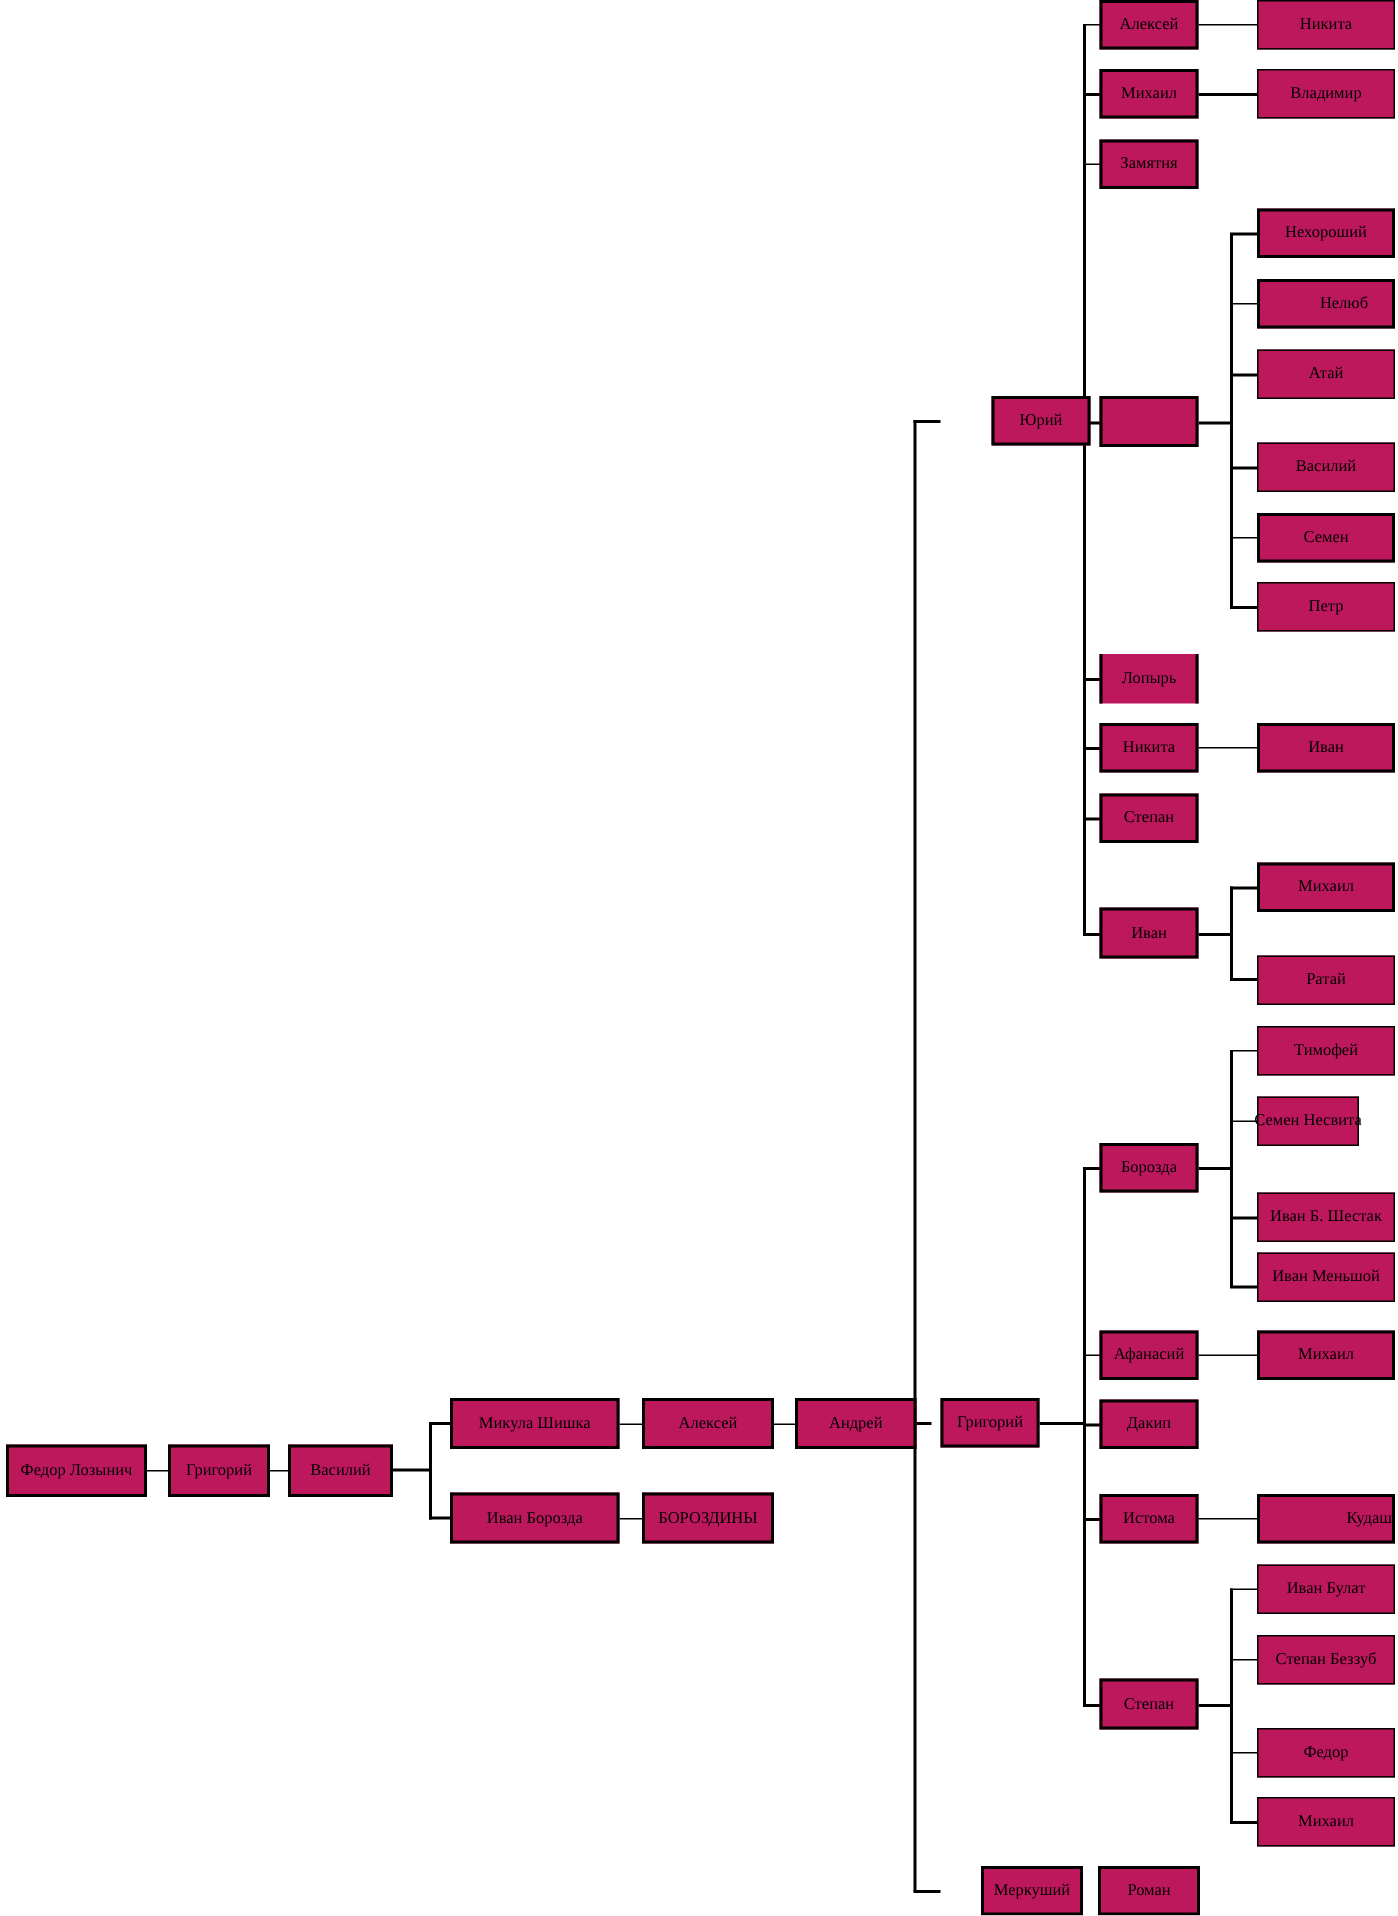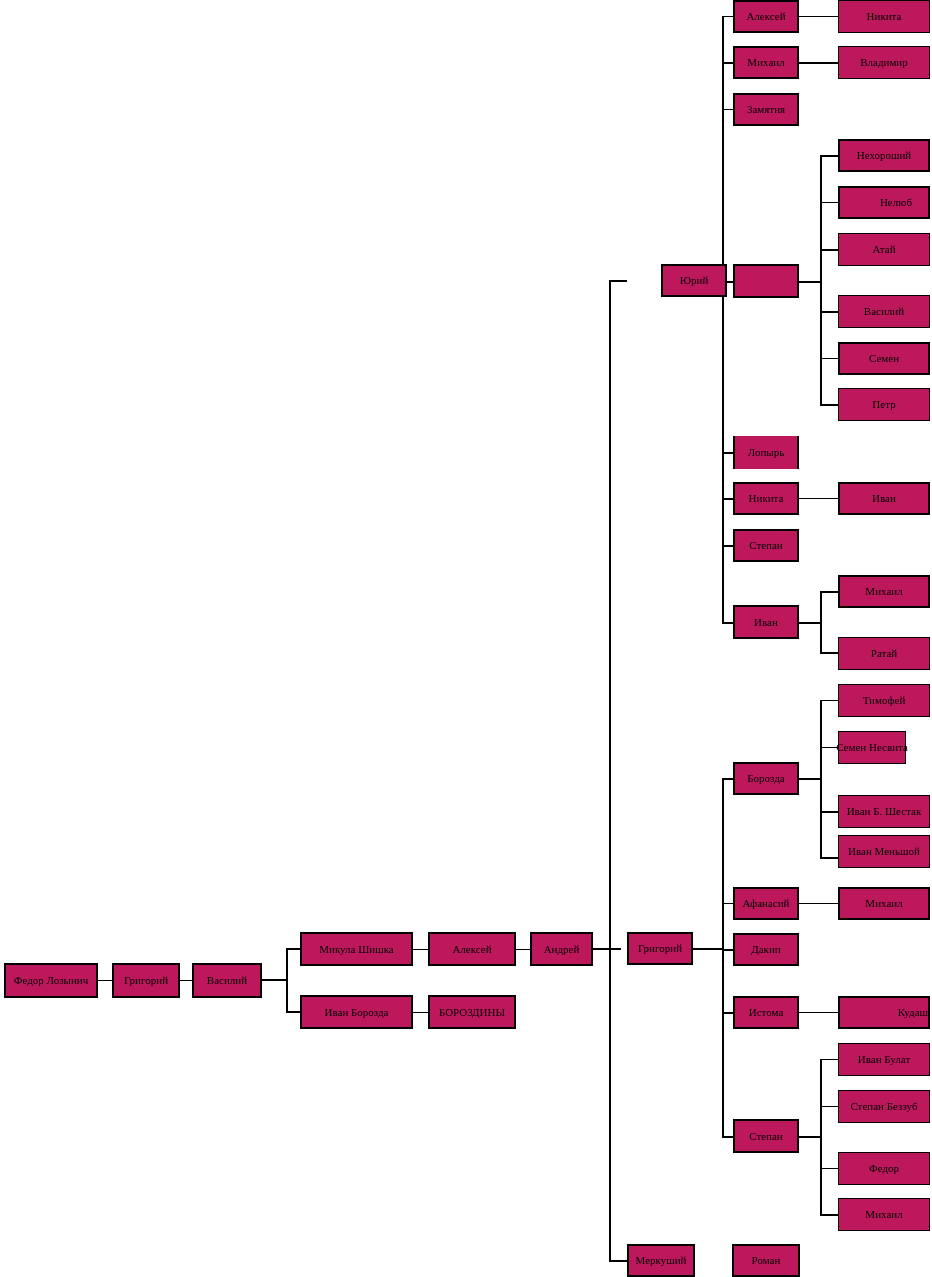--- a/index.html
+++ b/index.html
@@ -61,21 +61,21 @@
   <div class="ln h" style="left:286px;top:1011px;width:14px;"></div>
 
   <div class="node" style="left:300px;top:932px;width:113px;height:34px;">
       <span>Микула Шишка</span>
     </div>
   <div class="ln h1" style="left:413px;top:949px;width:15px;"></div>
   <div class="node" style="left:428px;top:932px;width:88px;height:34px;">
       <span>Алексей</span>
     </div>
   <div class="ln h1" style="left:516px;top:949px;width:14px;"></div>
-  <div class="node" style="left:530px;top:932px;width:63px;height:34px;">
+  <div class="node" style="left:530px;top:932px;width:81px;height:34px;">
       <span>Андрей</span>
     </div>
 
   <div class="node" style="left:300px;top:995px;width:113px;height:34px;">
       <span>Иван Борозда</span>
     </div>
   <div class="ln h1" style="left:413px;top:1012px;width:15px;"></div>
   <div class="node" style="left:428px;top:995px;width:88px;height:34px;">
       <span>БОРОЗДИНЫ</span>
     </div>
@@ -86,21 +86,21 @@
   <div class="ln h" style="left:609px;top:1260px;width:18px;"></div>
 
   <div class="node" style="left:661px;top:264px;width:66px;height:33px;">
       <span>Юрий</span>
     </div>
 
   <div class="node" style="left:627px;top:932px;width:66px;height:33px;">
       <span>Григорий</span>
     </div>
 
-  <div class="node" style="left:627px;top:1244px;width:68px;height:33px;align-items:center;">
+  <div class="node" style="left:654px;top:1244px;width:68px;height:33px;align-items:center;">
       <span>Меркуший</span>
     </div>
   <div class="node" style="left:732px;top:1244px;width:68px;height:33px;">
       <span>Роман</span>
     </div>
 
   <div class="ln h" style="left:693px;top:280px;width:31px;"></div>
   <div class="ln v" style="left:722px;top:16px;height:607px;"></div>
 
   <div class="ln h1" style="left:722px;top:16px;width:14px;"></div>

